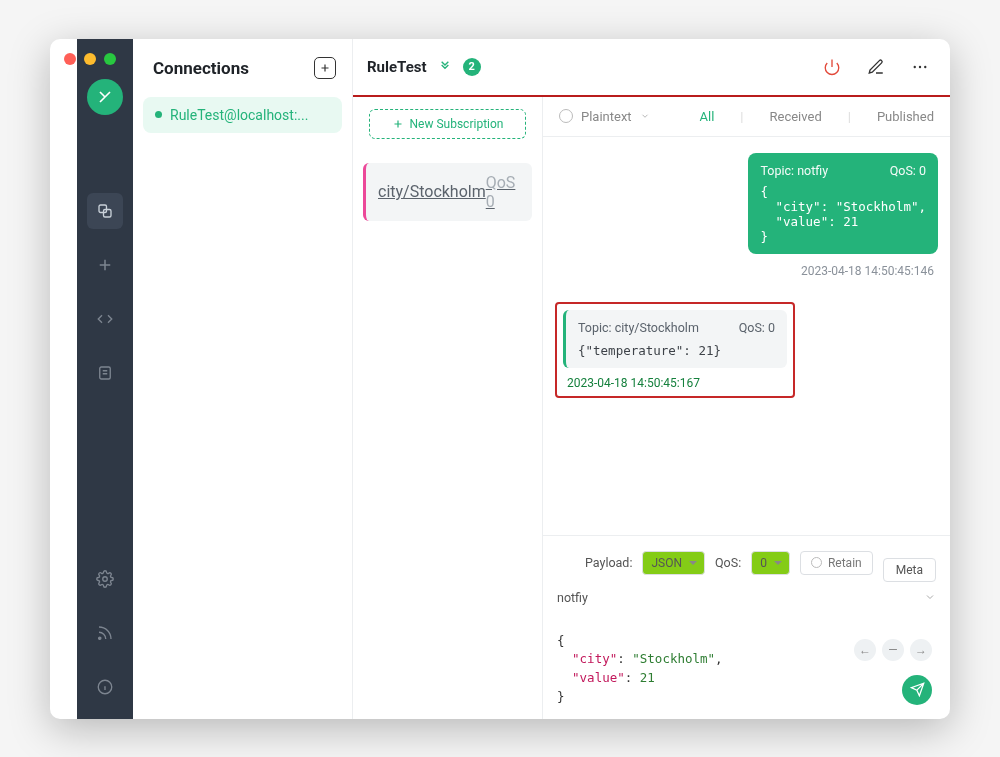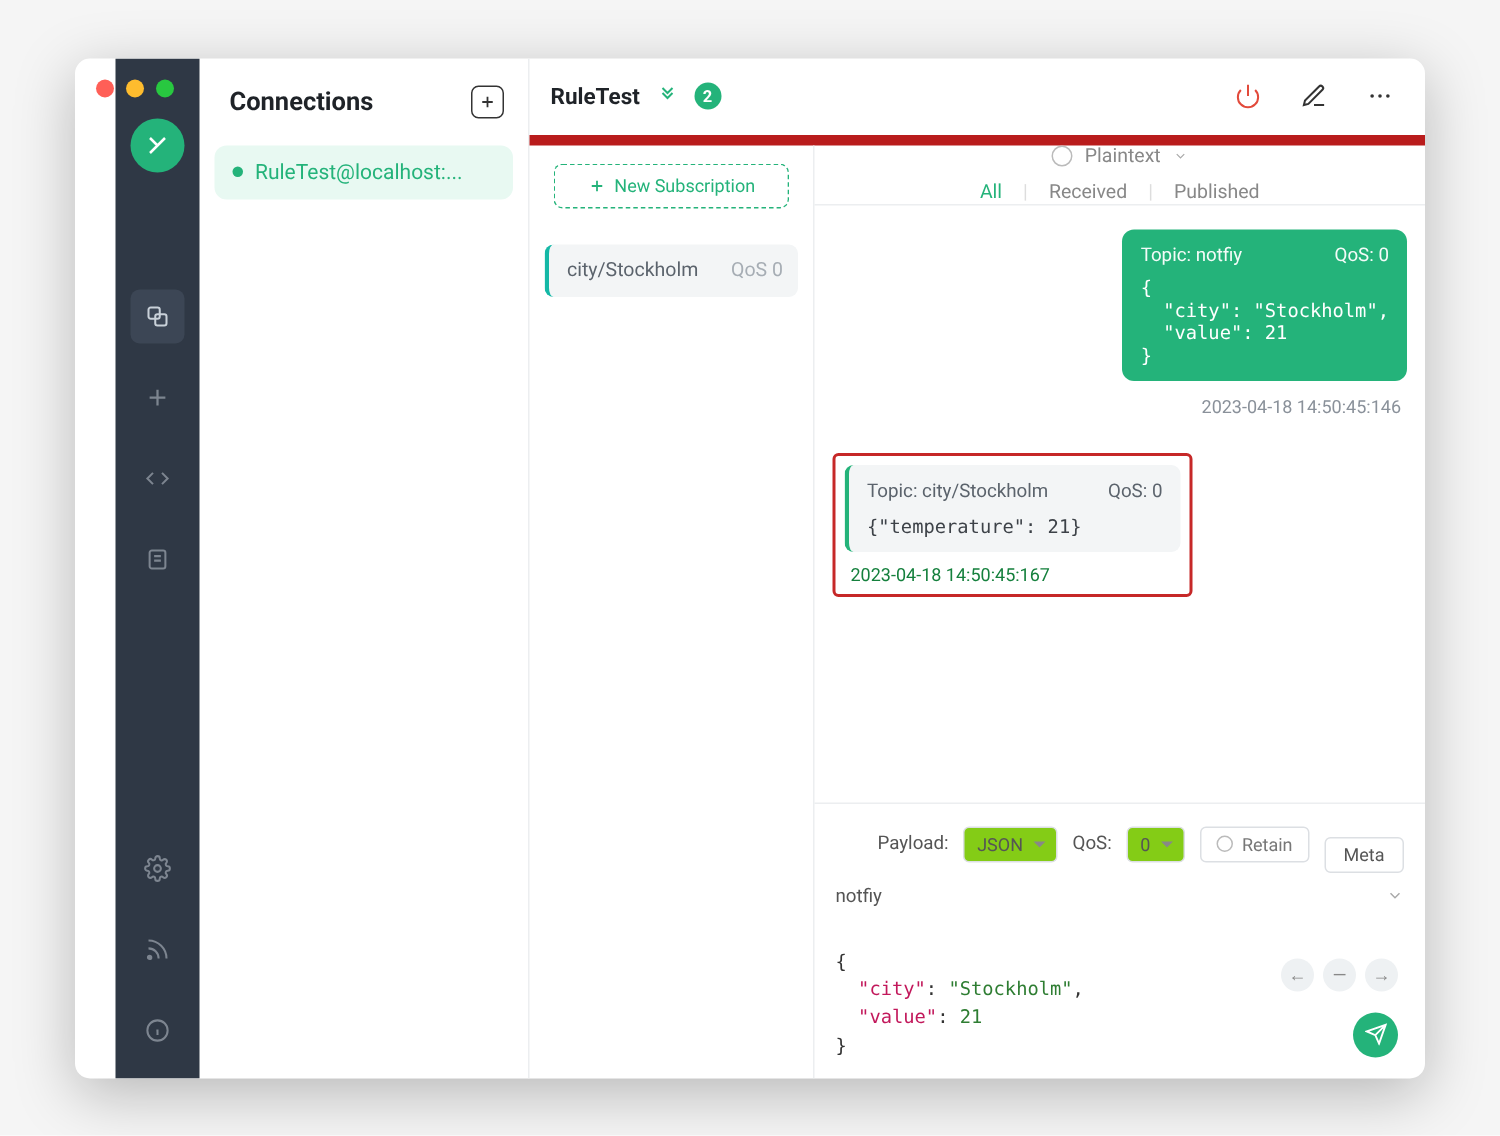--- a/index.html
+++ b/index.html
@@ -88,34 +88,34 @@
   .topics-wrap { padding: 12px 10px; }
   .new-sub {
     border:1px dashed #24b37a;color:#24b37a;background:#fff;
     border-radius:6px;padding:7px 10px;font-size:12px;
     display:flex;align-items:center;gap:6px;justify-content:center;
     cursor:pointer; margin:0 6px 24px 6px;
   }
   .topic-pill {
     background:#f3f5f6;border-radius:6px;
     padding:10px 10px 10px 12px;
-    border-left:3px solid #14b8a6;
+    border-left:3px solid #ec4899;
     display:flex;justify-content:space-between;align-items:center;
-    font-size:13px;color:#5b636c;
+    font-size:16px;color:#5b636c;text-decoration:underline;
   }
   .panel-right { flex:1; display:flex;flex-direction:column; }
   .icon-btn { width:28px;display:flex;align-items:center;justify-content:center;cursor:pointer; }
   .right-filter {
     height:40px;border-bottom:1px solid #eceef0;
     display:flex;align-items:center;justify-content:space-between;
-    padding:0 16px;font-size:13px;color:#888;flex-direction:column;
+    padding:0 16px;font-size:13px;color:#888;
   }
   .plain { display:flex;align-items:center;gap:8px; }
   .plain .circ { width:14px;height:14px;border:1.5px solid #bbb;border-radius:50%; }
-  .tabs { display:flex;gap:14px;font-size:13px; }
+  .tabs { display:flex;gap:26px;font-size:13px; }
   .tabs .all { color:#24b37a; }
   .tabs .sep { color:#ddd; }
   .messages {
     flex:1;overflow:auto;padding:16px 12px 40px 12px;
     display:flex;flex-direction:column;gap:6px;
     position:relative;
   }
   .msg-out {
     align-self:flex-end;max-width:260px;
     background:#24b37a;color:#fff;border-radius:8px;
@@ -170,21 +170,21 @@
     display:flex;align-items:center;justify-content:center;color:#888;font-size:12px;
   }
   .send-fab {
     position:absolute;right:18px;bottom:14px;width:30px;height:30px;border-radius:50%;
     background:#24b37a;display:flex;align-items:center;justify-content:center;color:#fff;
     cursor:pointer;
   }
   
   .mid-and-right { flex:1; display:flex; flex-direction:column; }
   .joined-top {
-    height:58px;border-bottom:7px solid #b91c1c;
+    height:58px;border-bottom:2px solid #b91c1c;
     display:flex;align-items:center;justify-content:space-between;
     padding:0 16px 0 14px;
   }
   .joined-top-left { display:flex;align-items:center;gap:10px;font-size:15px;font-weight:700;color:#1f2328; }
   .joined-top-right { display:flex;align-items:center;gap:16px;color:#444; }
   .mid-right-body { flex:1; display:flex; min-height:0; }
   .panel-mid2 {
     width: 190px;border-right:1px solid #eceef0;
     display:flex;flex-direction:column;
   }

